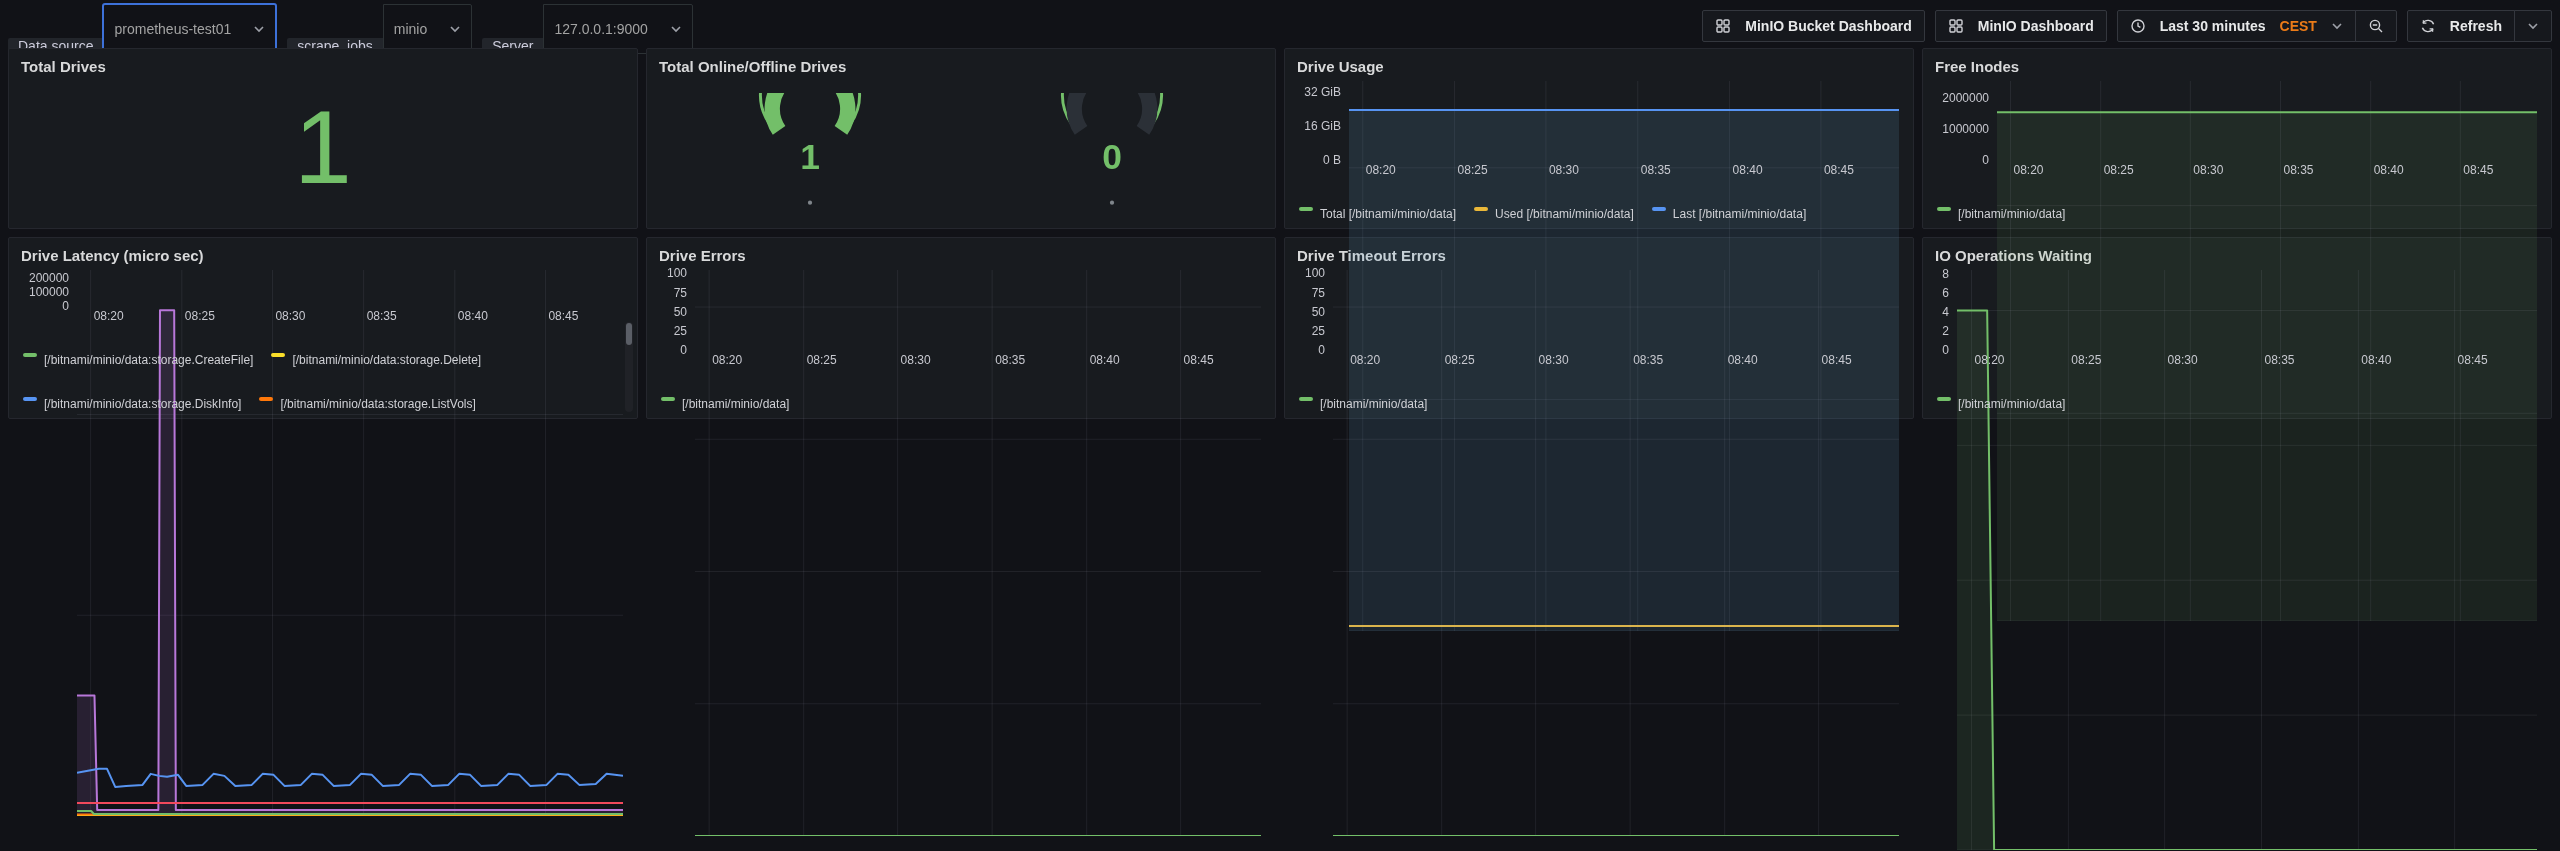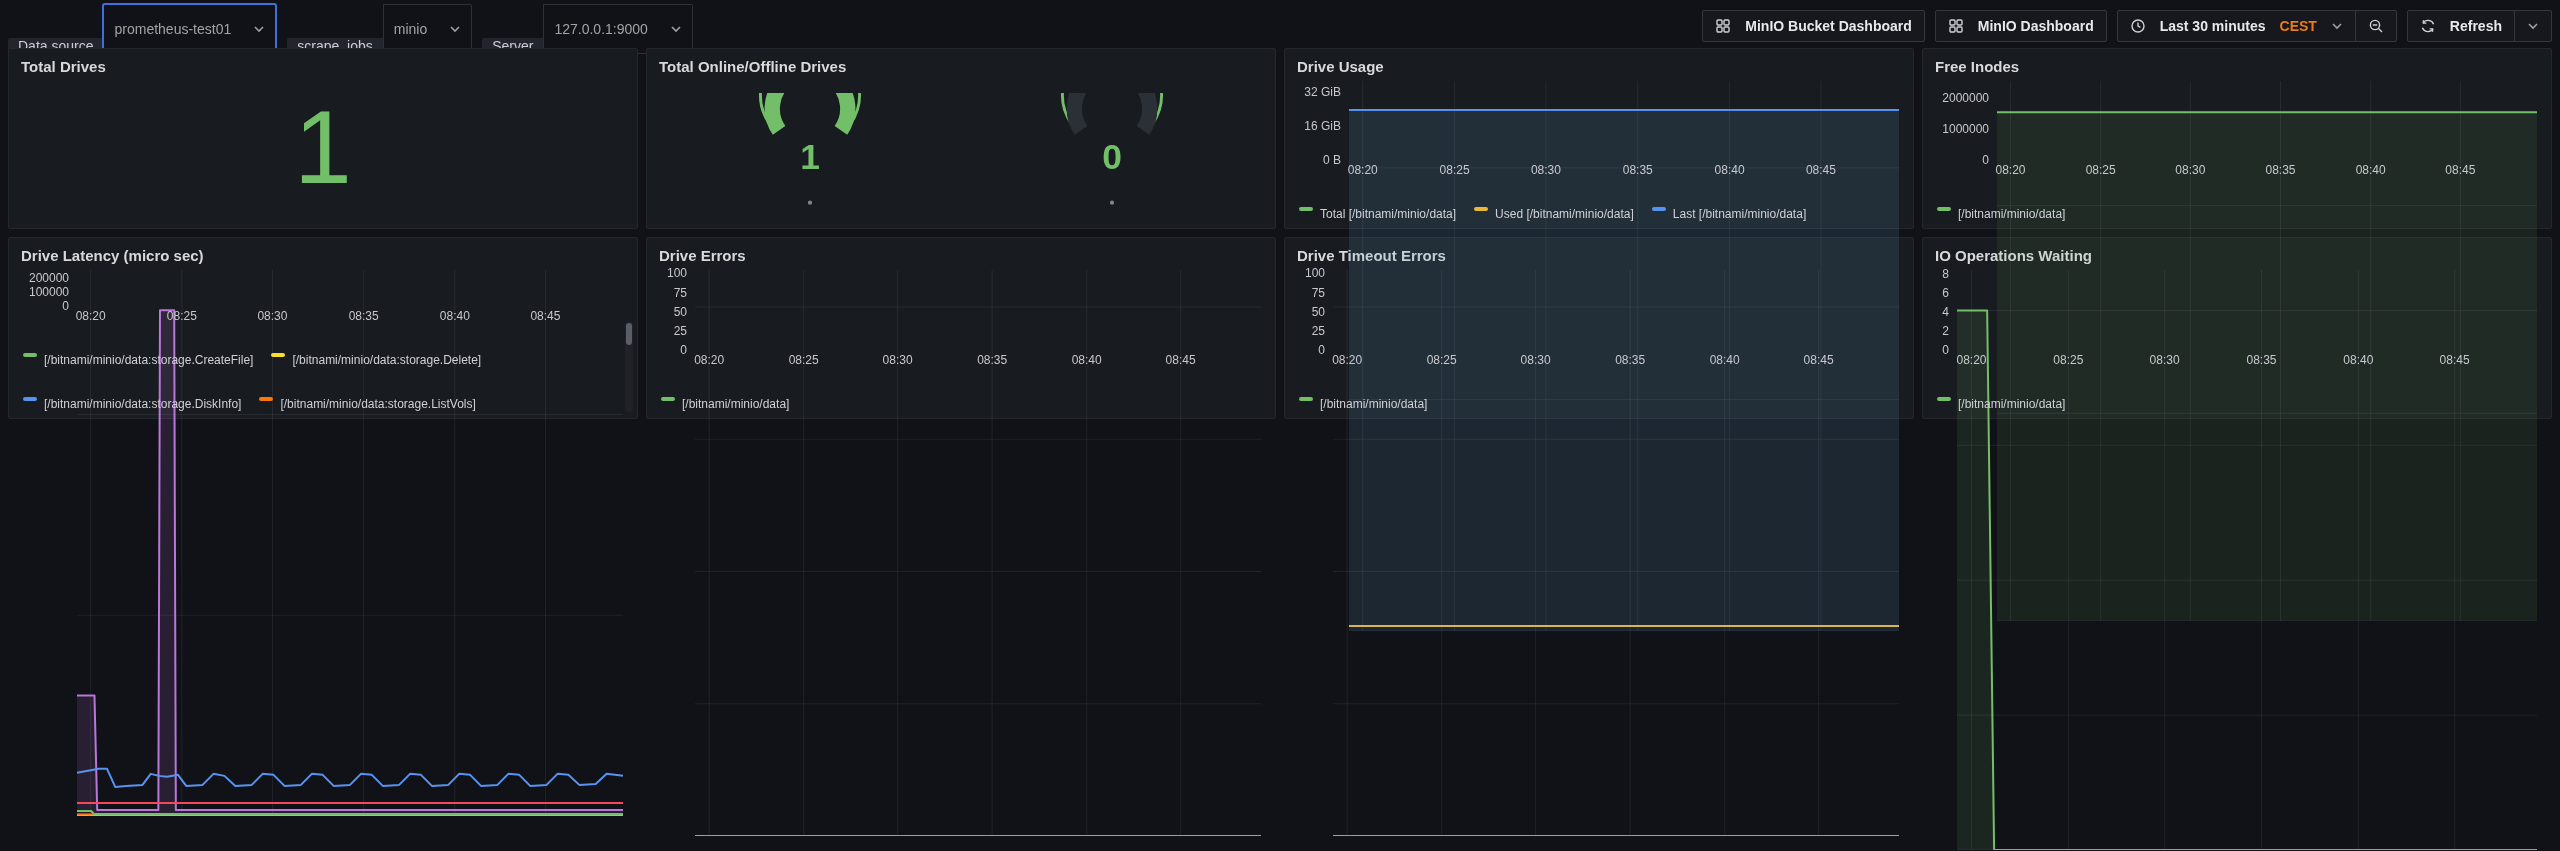--- a/index.html
+++ b/index.html
@@ -32,21 +32,21 @@
   .gauges{flex:1;display:flex;justify-content:space-around;align-items:flex-start;padding-top:14px;}
   .gauge svg{width:180px;height:118px;}
 
   
   .chart{flex:1;display:flex;flex-direction:column;min-height:0;}
   .plot-row{flex:1;position:relative;min-height:0;}
   .plotc{position:absolute;top:2px;bottom:0;right:2px;}
   .ylab{position:absolute;transform:translateY(-50%);text-align:right;font-size:12px;color:#c8c9d0;line-height:12px;white-space:nowrap;}
   .grid-line{stroke:rgba(204,204,220,0.09);stroke-width:1;vector-effect:non-scaling-stroke;}
   .xrow{height:16px;position:relative;font-size:12px;margin-right:2px;}
-  .xlab{position:absolute;transform:translateX(-50%);top:3px;color:#c8c9d0;white-space:nowrap;}
+  .xlab{position:absolute;transform:translateX(-50%);top:3px;color:#c8c9d0;white-space:nowrap;margin-left:18px;}
   .legend{display:flex;flex-wrap:wrap;column-gap:18px;row-gap:3px;padding:5px 0 0 2px;font-size:12px;color:#d0d1d6;position:relative;align-content:flex-start;}
   .litem{display:inline-flex;align-items:flex-start;cursor:pointer;line-height:15px;white-space:nowrap;margin-top:26px;}
   .dash{width:14px;height:4px;border-radius:2px;display:inline-block;margin-right:7px;}
   .vscroll{position:absolute;right:-8px;top:0;bottom:0;width:8px;background:#202227;border-radius:4px;}
   .vthumb{width:6px;height:22px;margin:1px;background:#5a5e66;border-radius:3px;cursor:pointer;}
 </style>
 </head>
 <body>
 
 <div class="toolbar">

